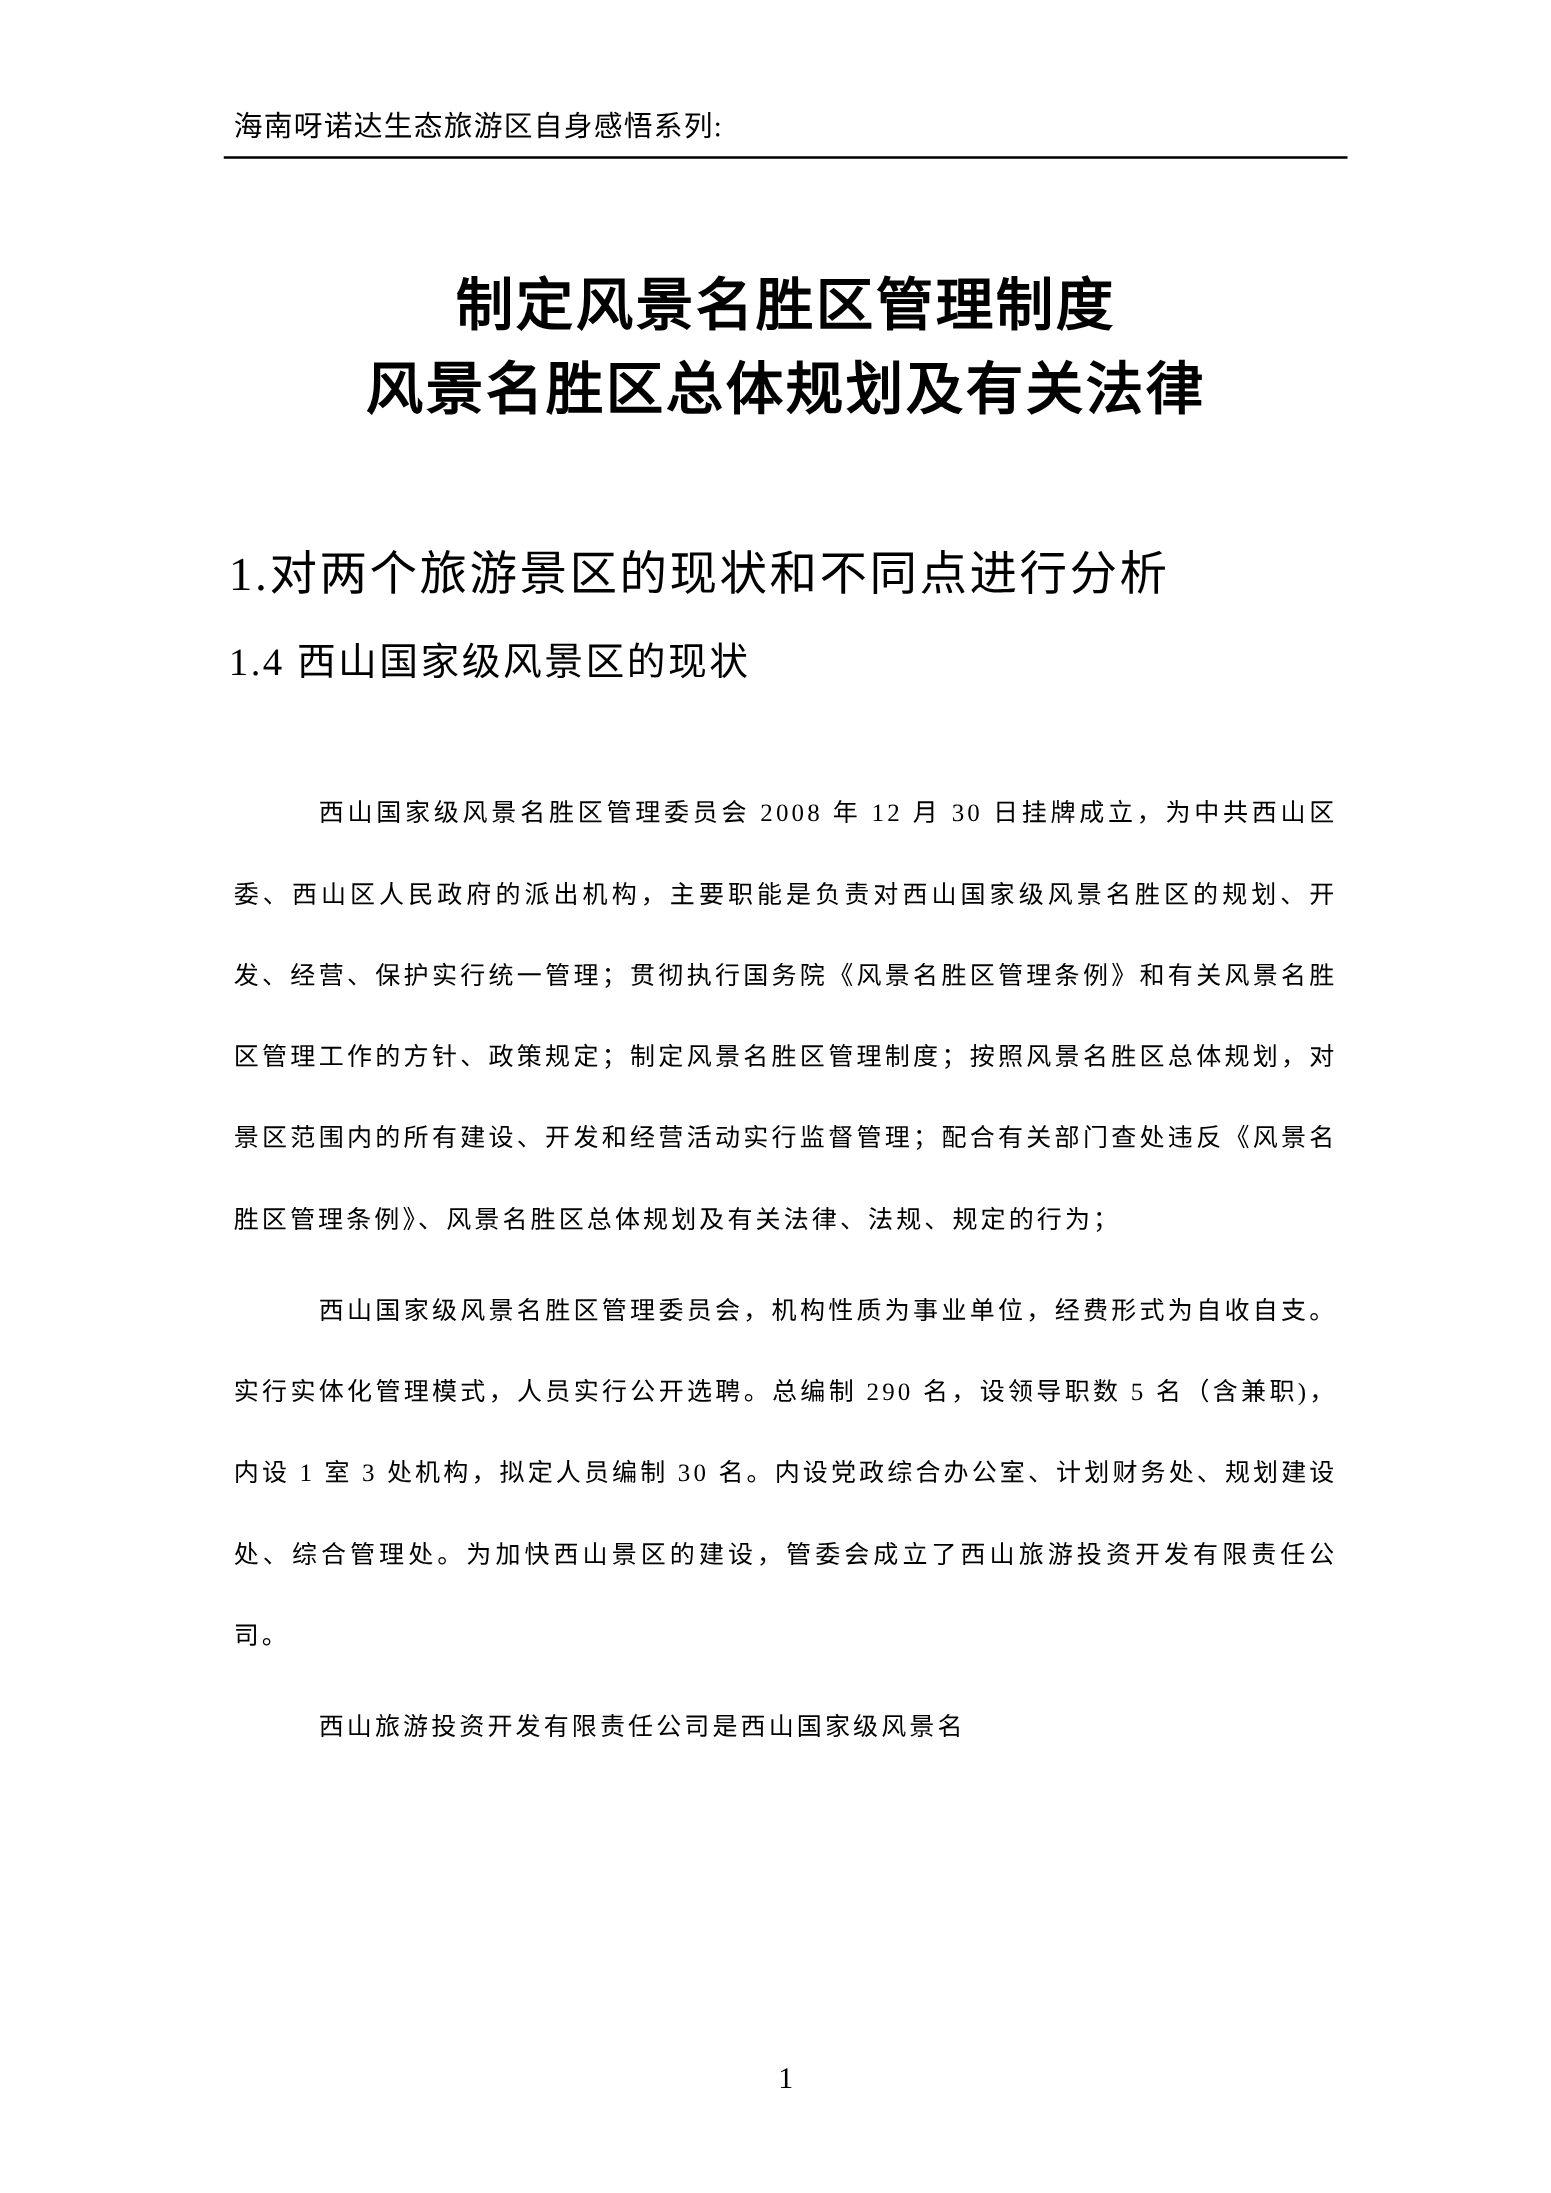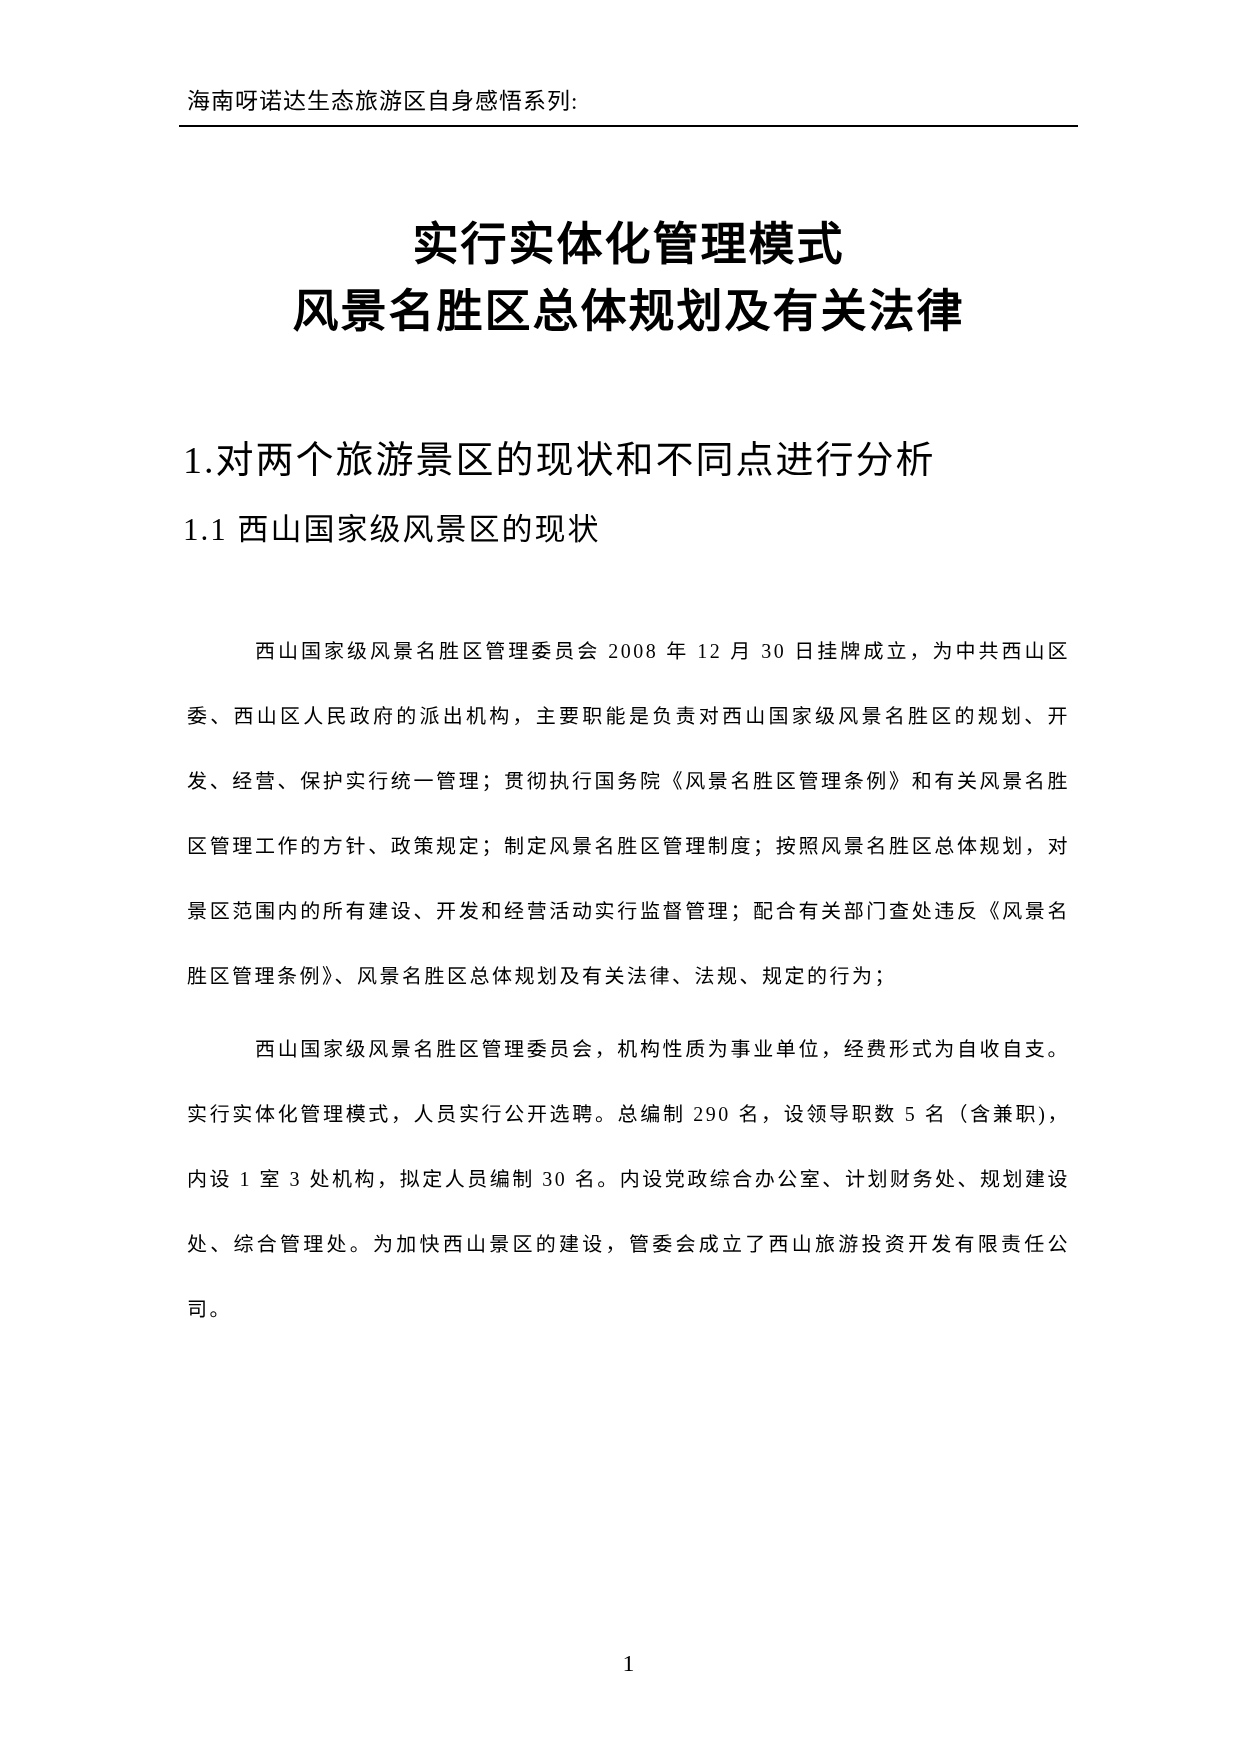--- a/index.html
+++ b/index.html
@@ -73,31 +73,32 @@
 <body>
 
 <div class="page">
   <div class="content">
 
     <div class="doc-header">
       <span>海南呀诺达生态旅游区自身感悟系列:</span>
     </div>
 
     <div class="doc-title">
-      <div>实行实体化管理模式</div>
+      <div>制定风景名胜区管理制度</div>
       <div>风景名胜区总体规划及有关法律</div>
     </div>
 
     <h1 class="section-heading">1.对两个旅游景区的现状和不同点进行分析</h1>
 
-    <h2 class="subsection-heading">1.1 西山国家级风景区的现状</h2>
+    <h2 class="subsection-heading">1.4 西山国家级风景区的现状</h2>
 
     <div class="doc-body">
       <p>西山国家级风景名胜区管理委员会 2008 年 12 月 30 日挂牌成立，为中共西山区委、西山区人民政府的派出机构，主要职能是负责对西山国家级风景名胜区的规划、开发、经营、保护实行统一管理；贯彻执行国务院《风景名胜区管理条例》和有关风景名胜区管理工作的方针、政策规定；制定风景名胜区管理制度；按照风景名胜区总体规划，对景区范围内的所有建设、开发和经营活动实行监督管理；配合有关部门查处违反《风景名胜区管理条例》、风景名胜区总体规划及有关法律、法规、规定的行为；</p>
       <p>西山国家级风景名胜区管理委员会，机构性质为事业单位，经费形式为自收自支。实行实体化管理模式，人员实行公开选聘。总编制 290 名，设领导职数 5 名（含兼职)，内设 1 室 3 处机构，拟定人员编制 30 名。内设党政综合办公室、计划财务处、规划建设处、综合管理处。为加快西山景区的建设，管委会成立了西山旅游投资开发有限责任公司。</p>
+      <p>西山旅游投资开发有限责任公司是西山国家级风景名</p>
     </div>
 
   </div>
 
   <div class="doc-footer">
     <span>1</span>
   </div>
 </div>
 
 </body></html>

